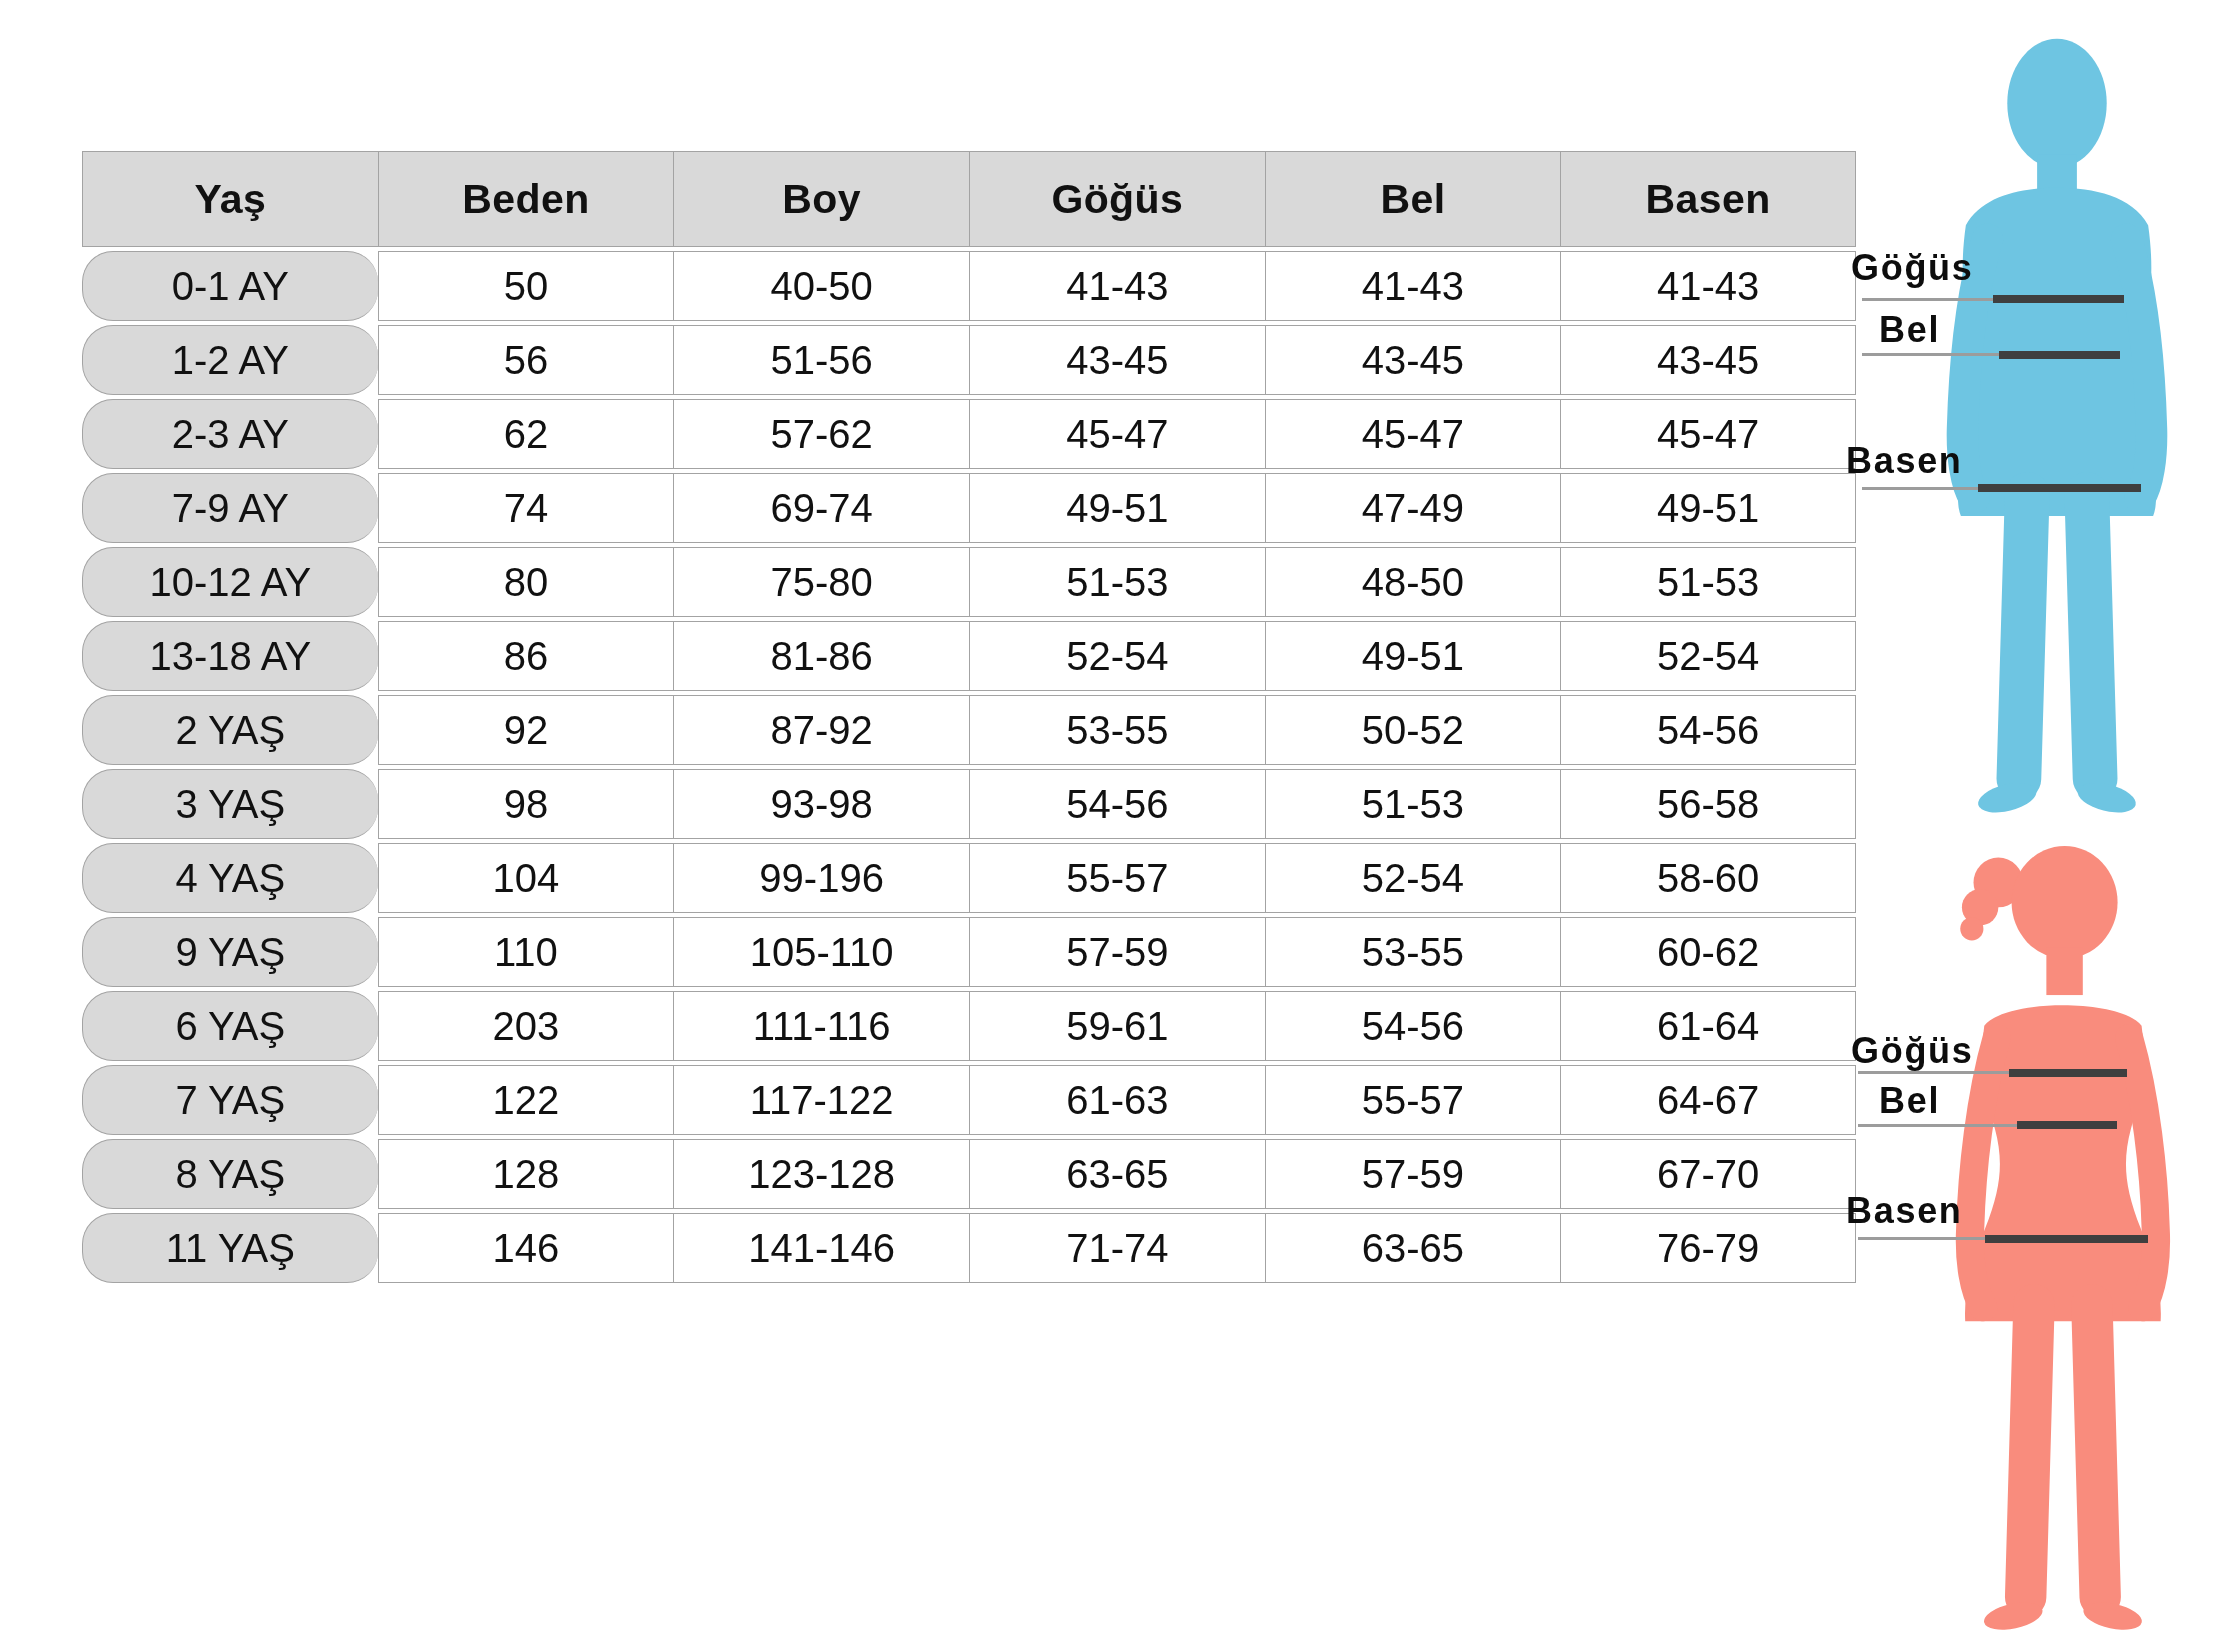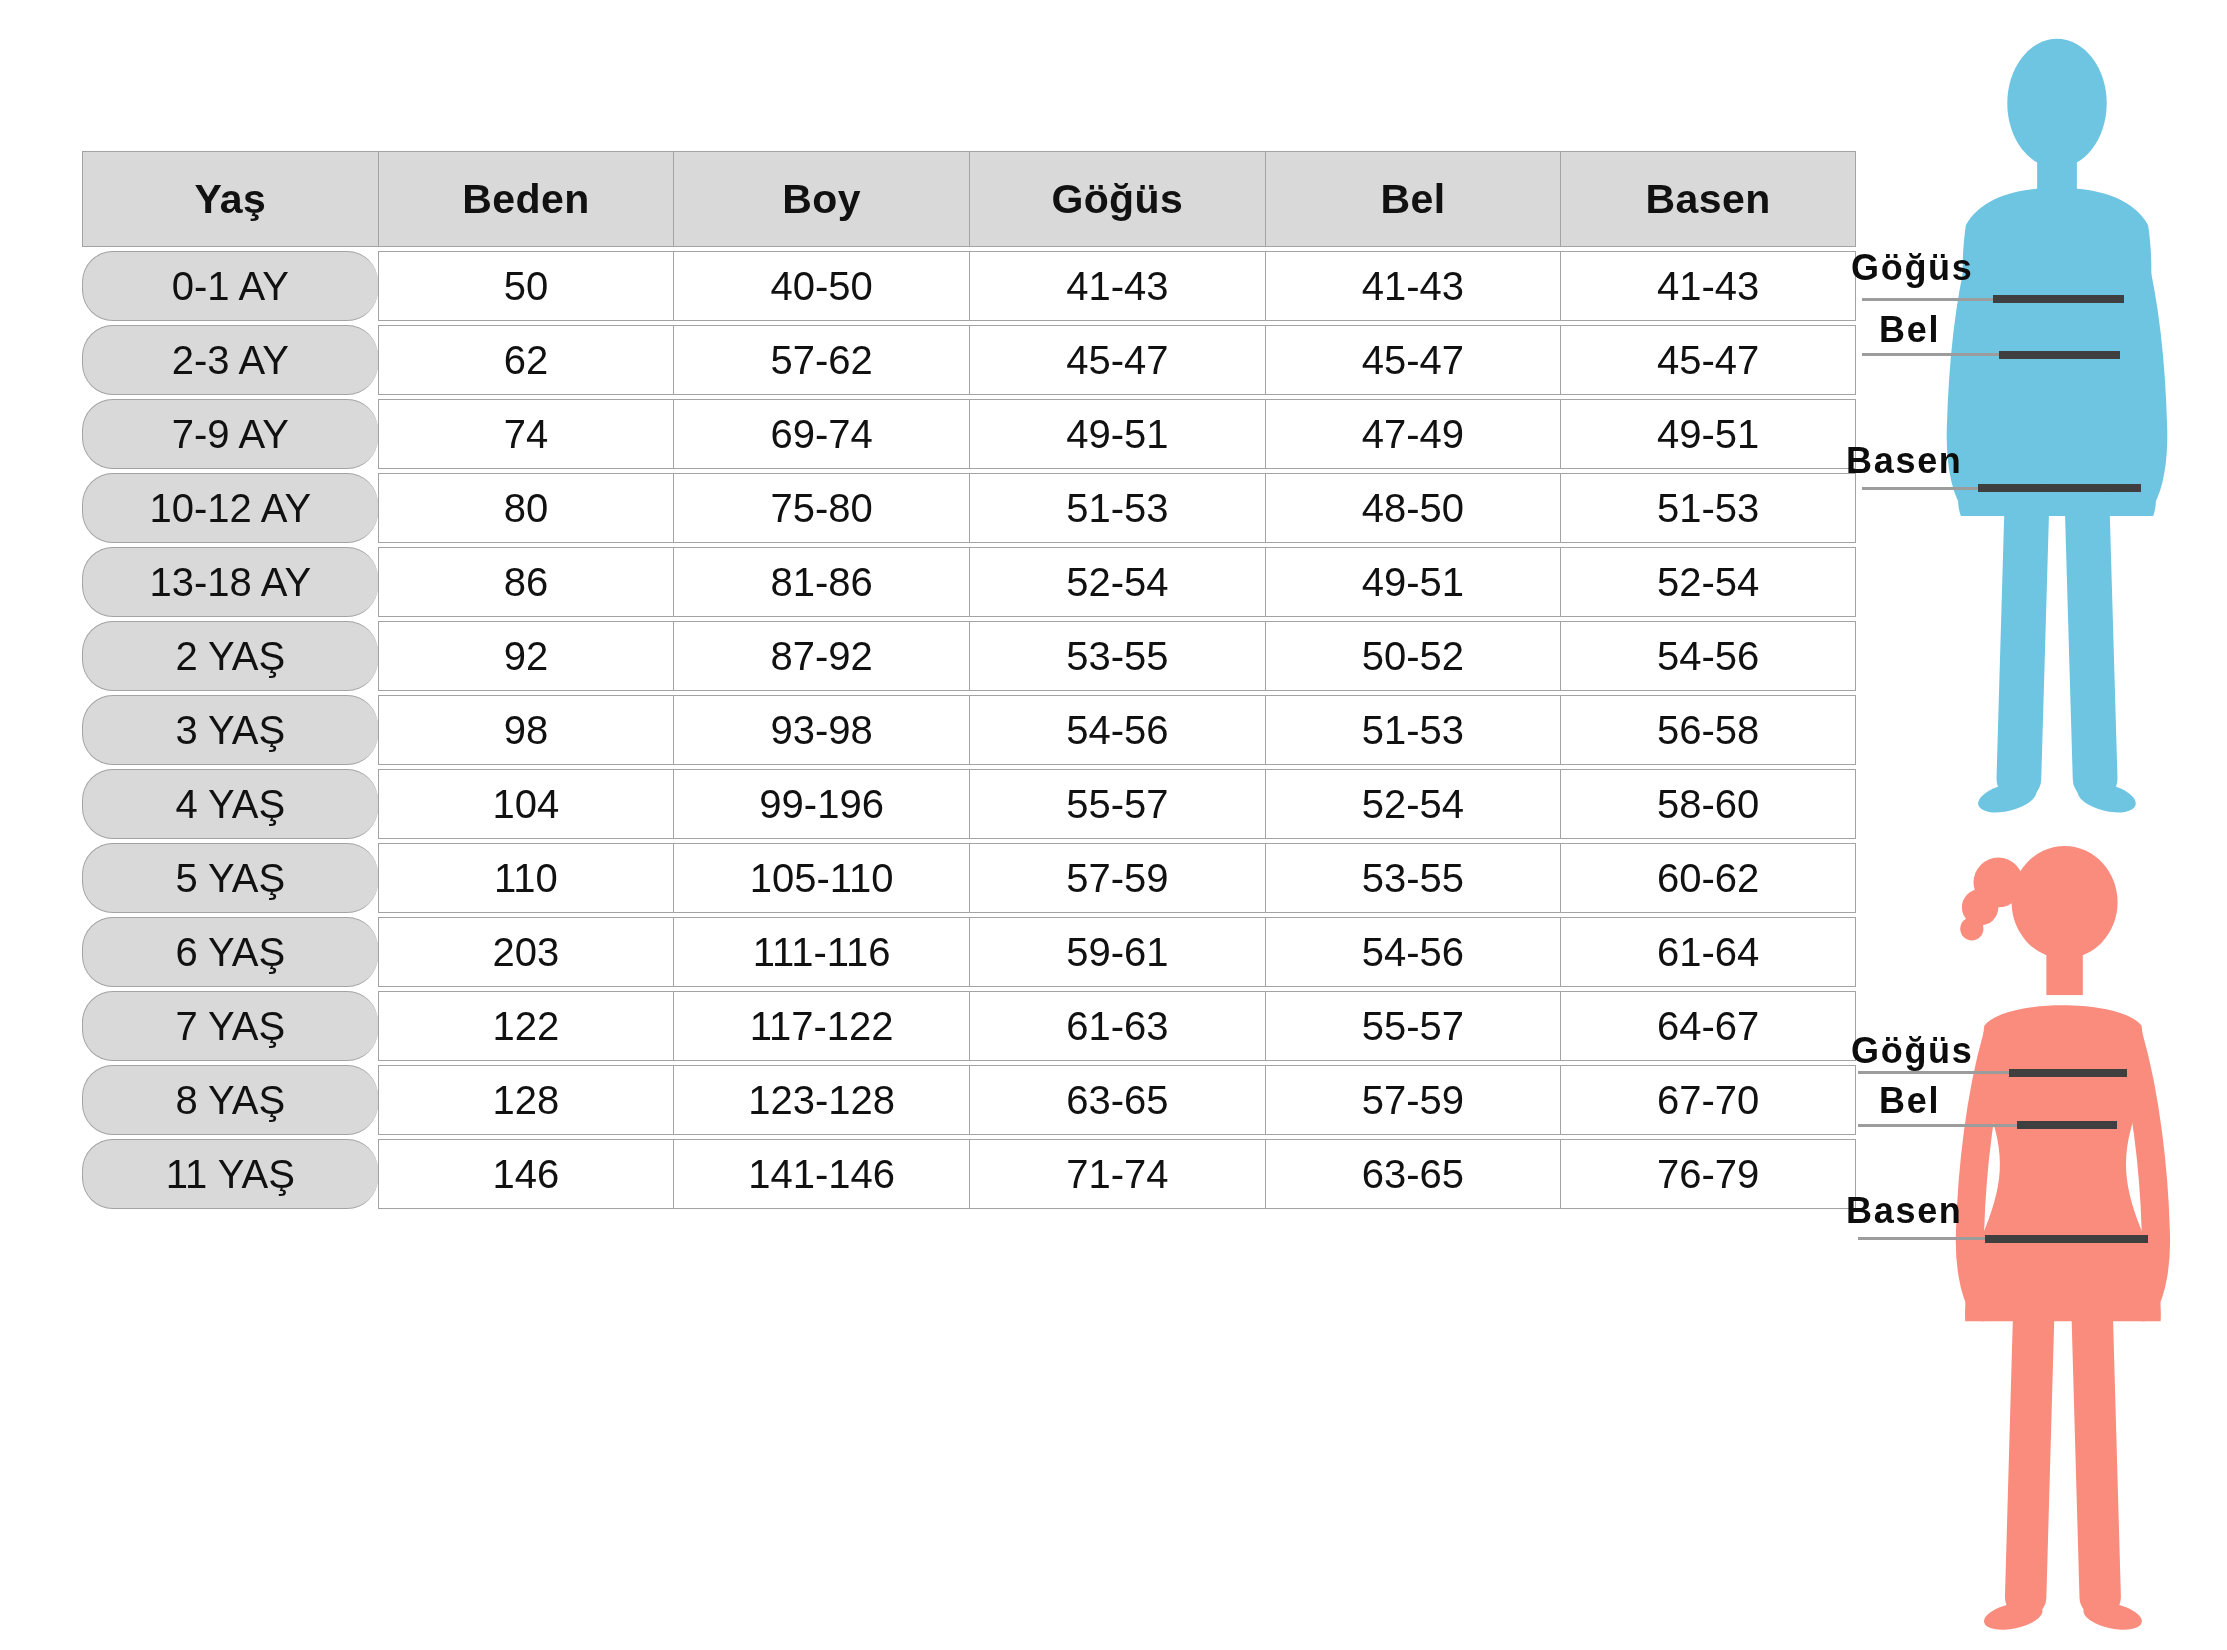--- a/index.html
+++ b/index.html
@@ -87,20 +87,28 @@
     <tbody>
         <tr>
           <td class="age">0-1 AY</td>
           <td>50</td>
           <td>40-50</td>
           <td>41-43</td>
           <td>41-43</td>
           <td>41-43</td>
         </tr>
         <tr>
+          <td class="age">1-2 AY</td>
+          <td>56</td>
+          <td>51-56</td>
+          <td>43-45</td>
+          <td>43-45</td>
+          <td>43-45</td>
+        </tr>
+        <tr>
           <td class="age">2-3 AY</td>
           <td>62</td>
           <td>57-62</td>
           <td>45-47</td>
           <td>45-47</td>
           <td>45-47</td>
         </tr>
         <tr>
           <td class="age">7-9 AY</td>
           <td>74</td>
@@ -143,21 +151,21 @@
         </tr>
         <tr>
           <td class="age">4 YAŞ</td>
           <td>104</td>
           <td>99-196</td>
           <td>55-57</td>
           <td>52-54</td>
           <td>58-60</td>
         </tr>
         <tr>
-          <td class="age">5 YAŞ</td>
+          <td class="age">9 YAŞ</td>
           <td>110</td>
           <td>105-110</td>
           <td>57-59</td>
           <td>53-55</td>
           <td>60-62</td>
         </tr>
         <tr>
           <td class="age">6 YAŞ</td>
           <td>203</td>
           <td>111-116</td>

